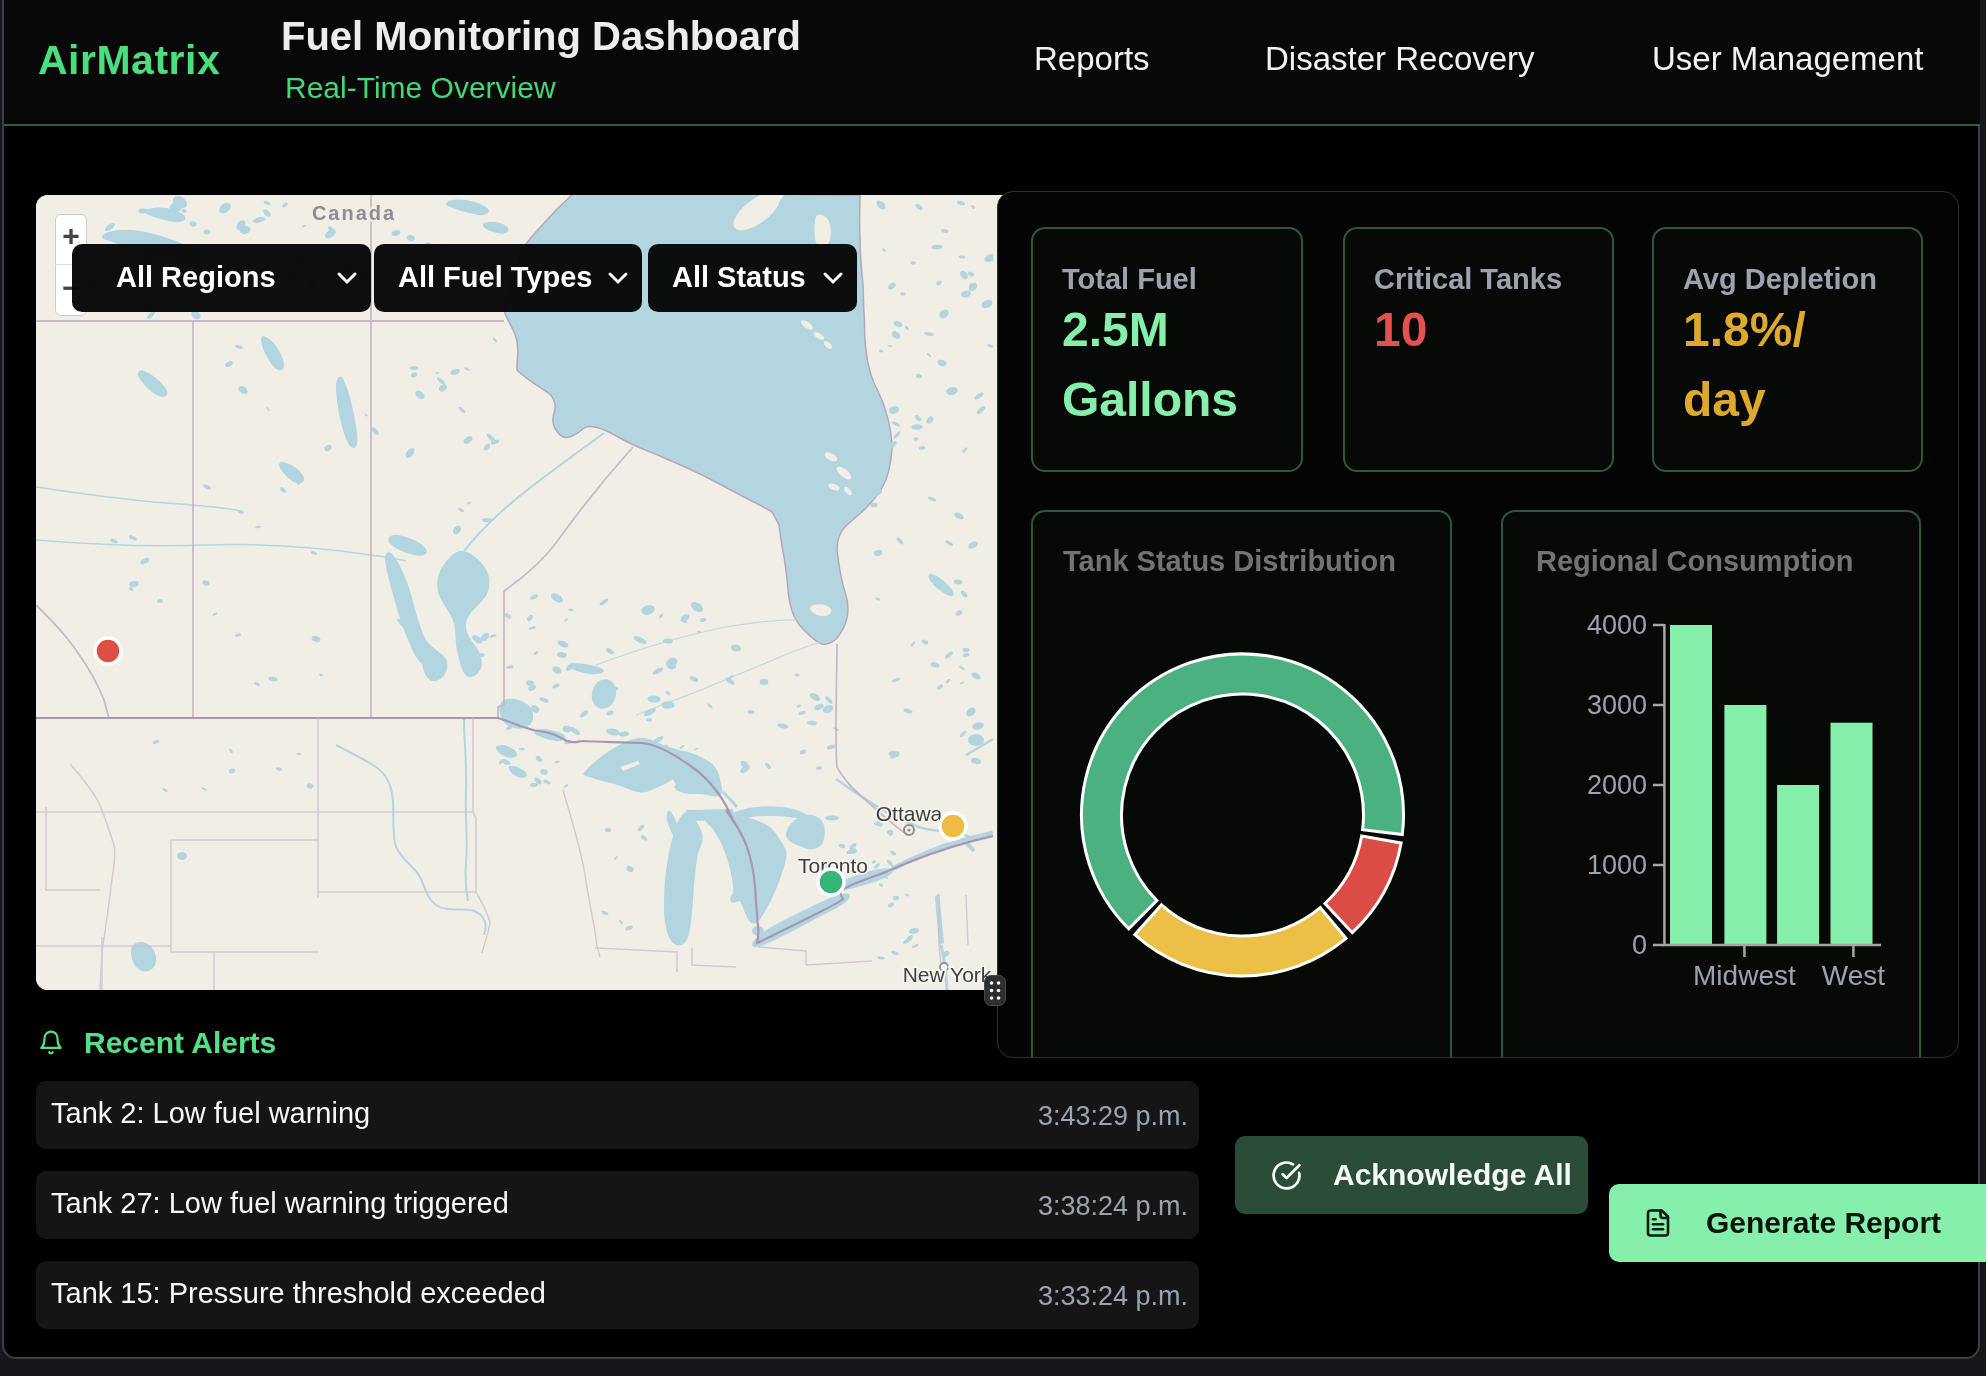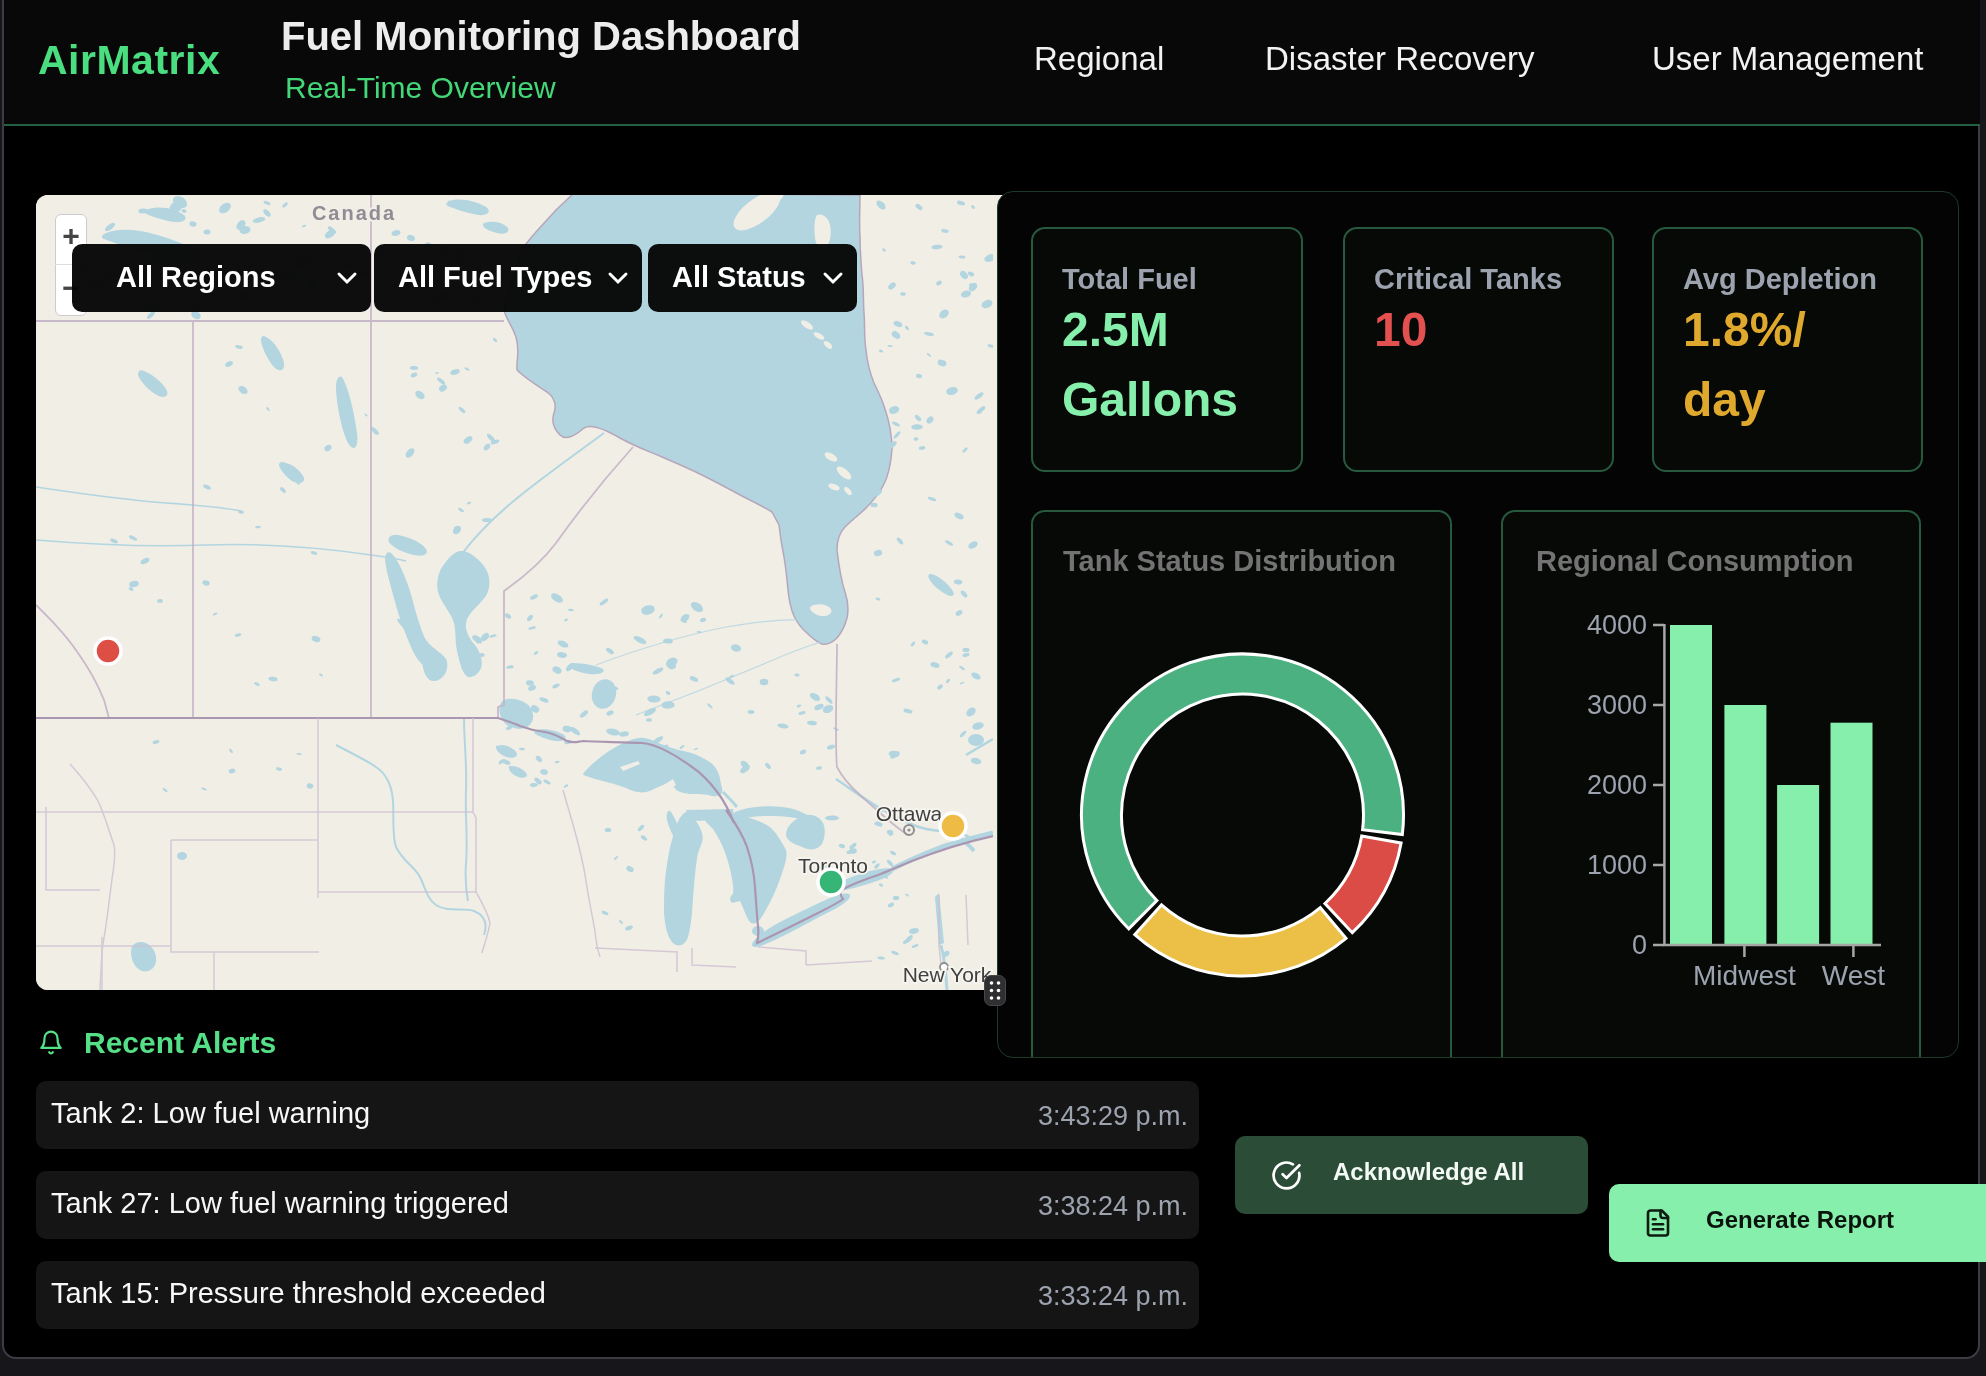--- a/index.html
+++ b/index.html
@@ -17,30 +17,30 @@
 .scard { position:absolute; top:35px; height:245px; border:2px solid #27593f; border-radius:14px; background:#070907; }
 .slabel { position:absolute; left:29px; top:34px; font-size:29px; font-weight:600; color:#9ca3af; }
 .sval { position:absolute; left:29px; top:66px; font-size:48px; font-weight:bold; line-height:70px; }
 .ccard { position:absolute; top:318px; height:600px; border:2px solid #27593f; border-radius:14px; background:#070907; }
 .ctitle { position:absolute; left:30px; top:33px; font-size:29px; font-weight:bold; color:#737373; }
 #handle { position:absolute; left:984px; top:975px; width:22px; height:31px; background:#2f2f31; border:1px solid #47474b; border-radius:7px; }
 #alerts-title { position:absolute; left:84px; top:1026px; font-size:30px; font-weight:bold; color:#55e087; }
 .arow { position:absolute; left:36px; width:1163px; height:68px; background:#151516; border-radius:10px; }
 .atxt { position:absolute; left:15px; top:16px; font-size:29px; font-weight:500; color:#f7f7f7; }
 .atime { position:absolute; right:11px; top:20px; font-size:27px; color:#9ca3af; }
-.btn { position:absolute; top:1136px; height:78px; border-radius:10px; font-size:24px; font-weight:600; }
+.btn { position:absolute; top:1136px; height:78px; border-radius:10px; font-size:30px; font-weight:600; }
 </style>
 </head>
 <body>
 <div id="frame"></div>
 <div id="hdr">
   <div id="logo">AirMatrix</div>
   <div id="htitle">Fuel Monitoring Dashboard</div>
   <div id="hsub">Real-Time Overview</div>
-  <div class="nav" style="left:1030px;">Regional</div>
+  <div class="nav" style="left:1030px;">Reports</div>
   <div class="nav" style="left:1261px;">Disaster Recovery</div>
   <div class="nav" style="left:1648px;">User Management</div>
 </div>
 
 <div id="map">
 <svg width="957" height="795" viewBox="0 0 957 795">
 <rect width="957" height="795" fill="#f1eee6"></rect>
 
 <path d="M 538,-2 L 520,15 C 505,32 492,44 486,55 C 482,63 483,70 476,88 C 470,102 468,108 468,115
  C 470,124 476,130 480,142 C 483,152 482,160 481,168 L 481,175

